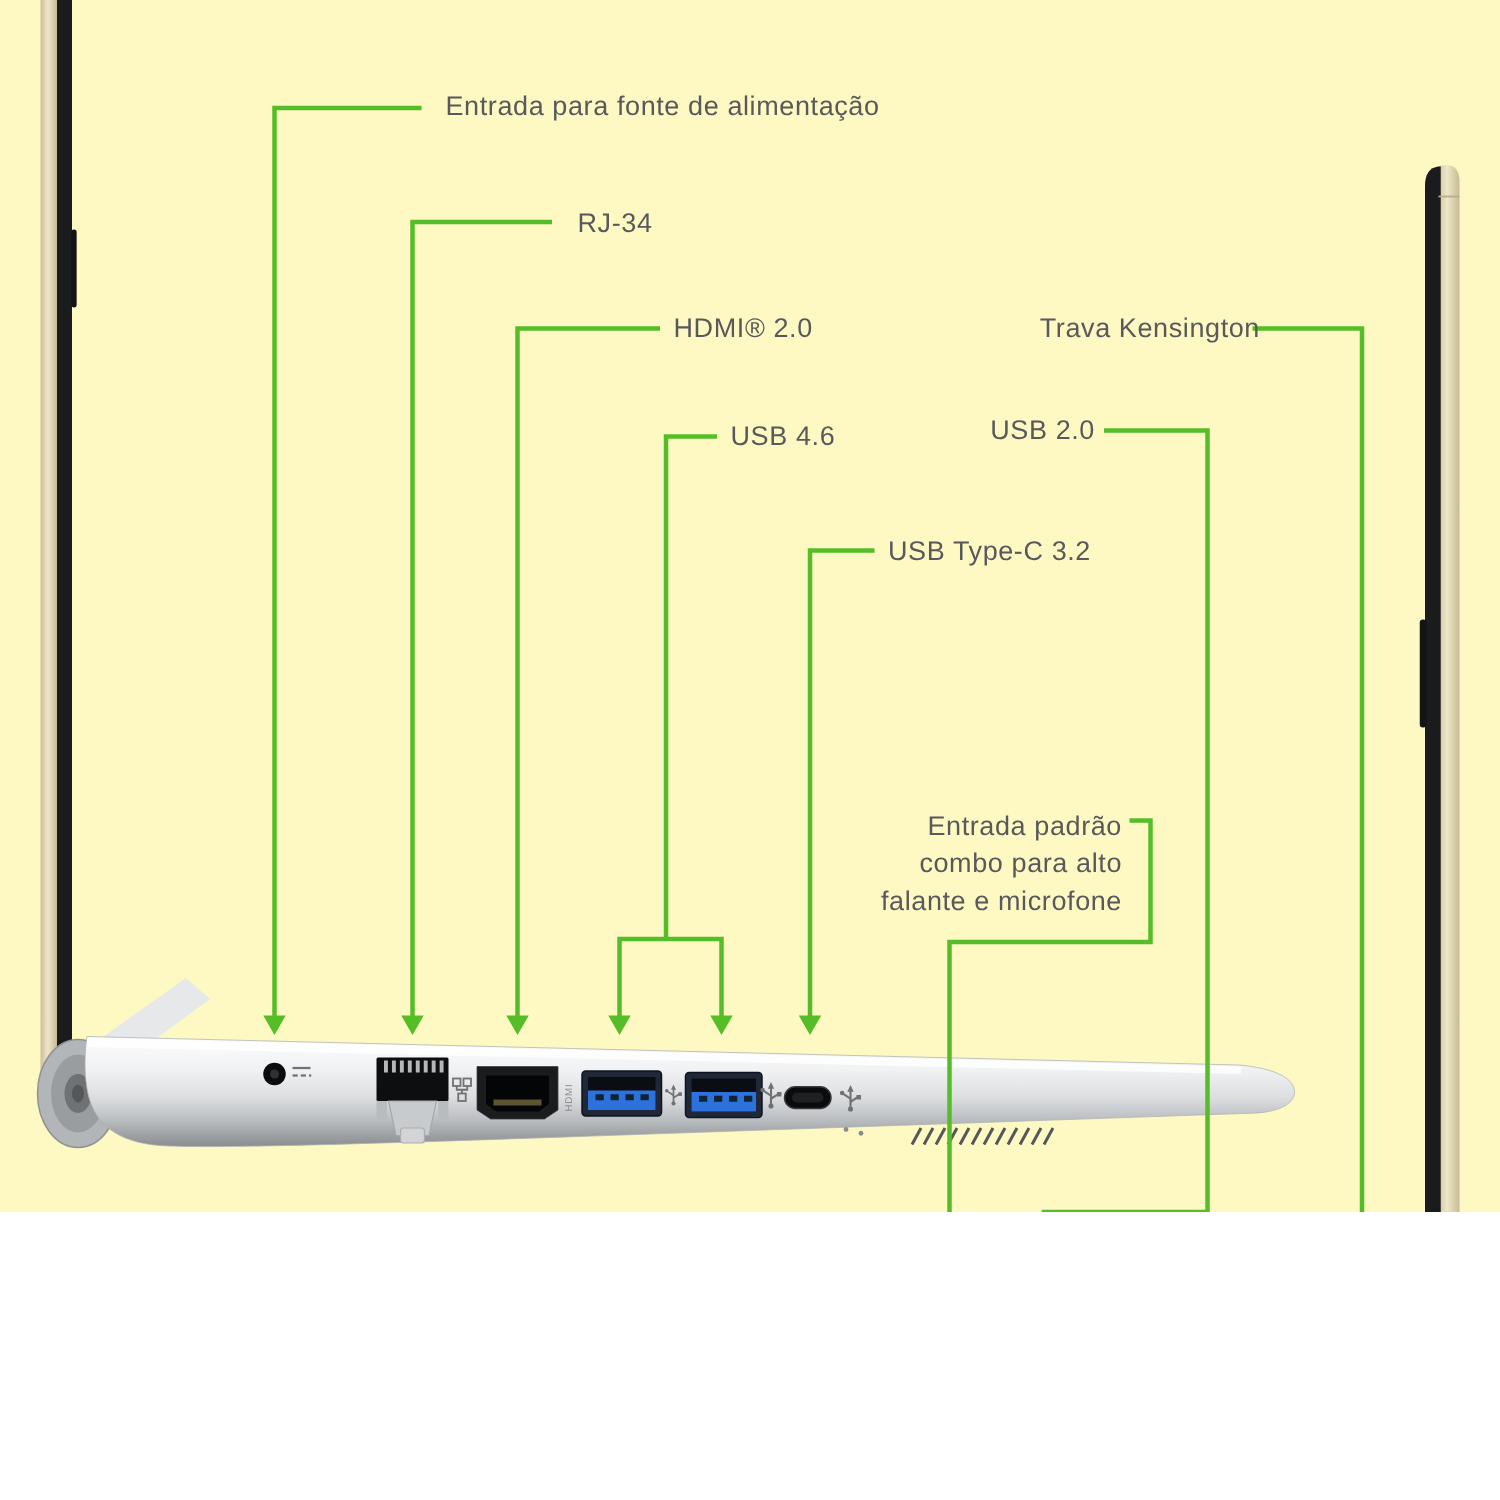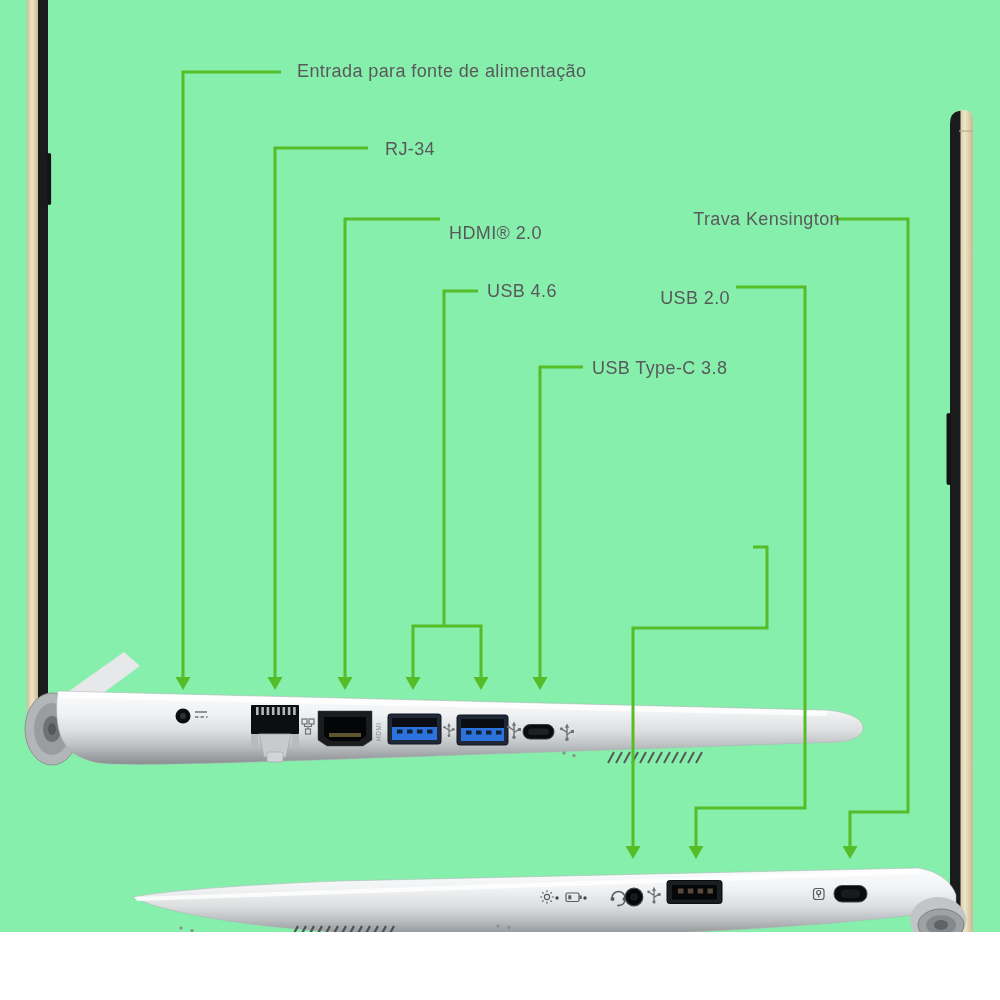--- a/index.html
+++ b/index.html
@@ -1,16 +1,16 @@
 <!DOCTYPE html>
 <html><head>
 <meta charset="utf-8">
 <style>
   html,body{margin:0;padding:0;background:#fff;}
-  .stage{position:relative;width:1000px;height:932px;background:#86efac;overflow:hidden;
+  .stage{position:relative;width:1000px;height:808px;background:#fef9c3;overflow:hidden;
          font-family:"Liberation Sans",sans-serif;}
   .stage svg{position:absolute;left:0;top:0;}
   .cl{position:absolute;font-size:18px;line-height:25px;font-weight:400;color:#59595B;
       letter-spacing:.4px;transform:translateY(-50%);white-space:nowrap;}
   .cl.r{text-align:right;}
 </style>
 </head>
 <body>
 
 <div class="stage">
@@ -247,19 +247,24 @@
       <polygon points="625.5,846 640.5,846 633,859" fill="#55BD28" stroke="none"></polygon>
     </g>
     <g>
       <polyline points="835,219 908,219 908,812 850,812 850,847"></polyline>
       <polygon points="842.5,846 857.5,846 850,859" fill="#55BD28" stroke="none"></polygon>
     </g>
   </svg>
 
   <div class="cl" style="left:297px;top:71px">Entrada para fonte de alimentação</div>
   <div class="cl" style="left:385px;top:149px">RJ-34</div>
-  <div class="cl" style="left:449px;top:233px">HDMI® 2.0</div>
+  <div class="cl" style="left:449px;top:219px">HDMI® 2.0</div>
   <div class="cl" style="left:487px;top:291px">USB 4.6</div>
-  <div class="cl" style="left:592px;top:368px">USB Type-C 3.8</div>
-  <div class="cl" style="right:270px;top:298px">USB 2.0</div>
+  <div class="cl" style="left:592px;top:368px">USB Type-C 3.2</div>
+  <div class="cl" style="right:270px;top:287px">USB 2.0</div>
   <div class="cl" style="right:160px;top:219px">Trava Kensington</div>
+  <div class="cl r" style="right:252px;top:576px">
+    <div>Entrada padrão</div>
+    <div>combo para alto</div>
+    <div>falante e microfone</div>
+  </div>
 
 </div>
 
 </body></html>

